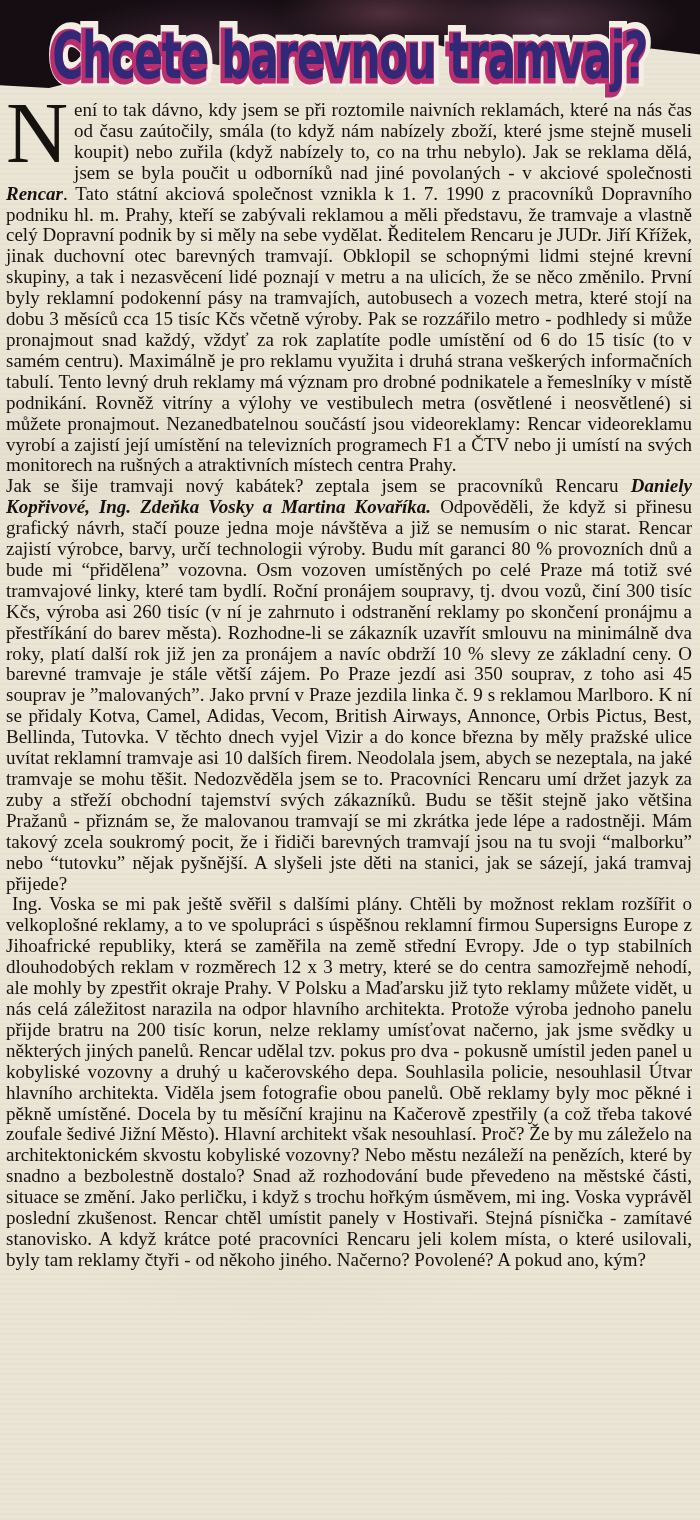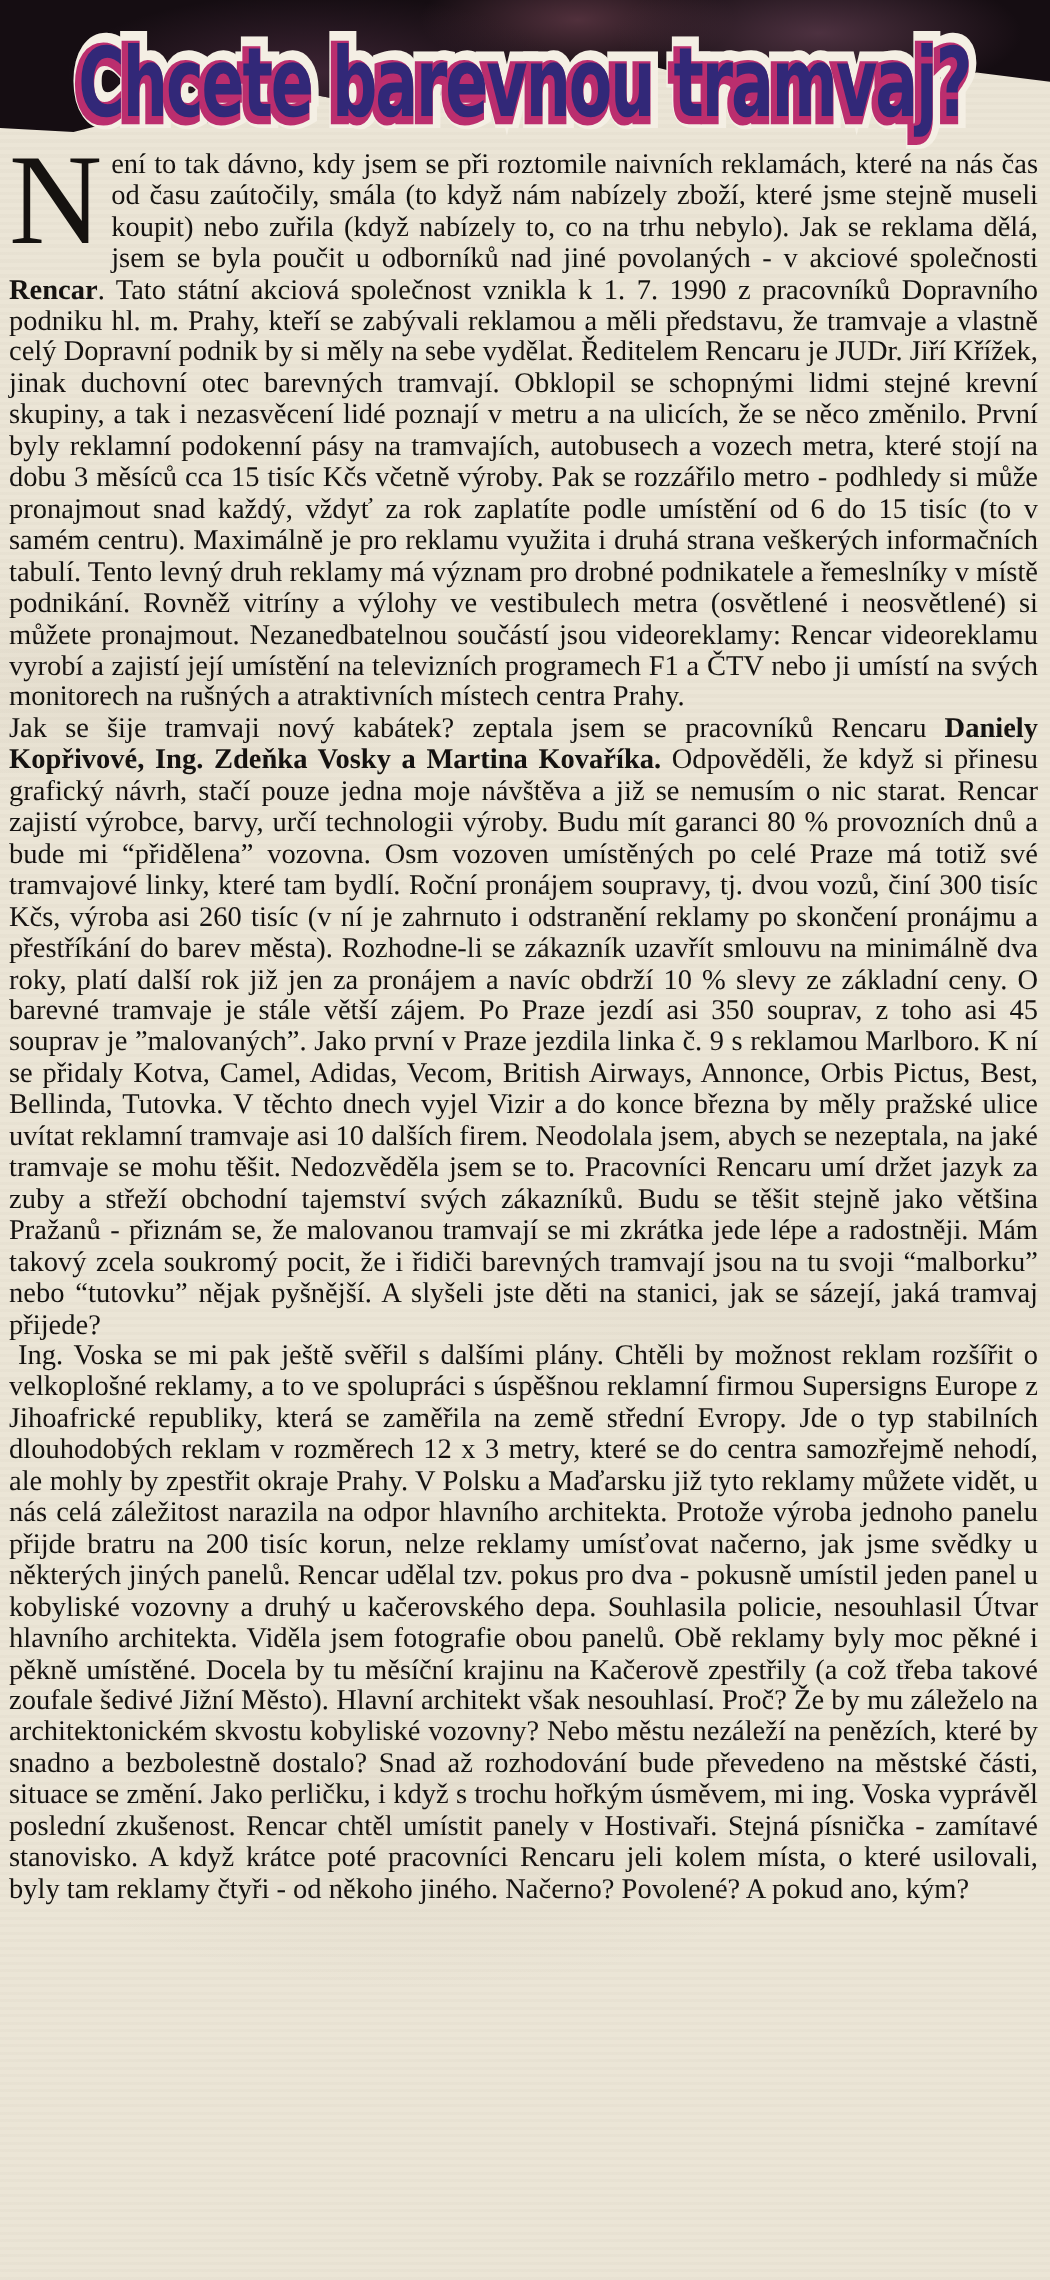--- a/index.html
+++ b/index.html
@@ -52,21 +52,21 @@
   
   .article{
     position:absolute;top:96px;left:0;width:700px;z-index:1;
     padding:4px 8px 0 6px;box-sizing:border-box;
     font-size:19px;line-height:20.9px;text-align:justify;
     color:var(--ink,#151210);
   }
   .article p{margin:0;}
   .article p.indented{text-indent:6px;}
   .seg-bold{font-weight:normal;}
-  .seg-bold-italic{font-weight:bold;}
+  .seg-bold-italic{font-weight:bold;font-style:italic;}
   .dropcap{
     float:left;font-size:86px;line-height:62px;
     padding:2px 6px 0 0;font-weight:normal;
     font-family:"Liberation Serif",serif;color:var(--ink,#151210);
   }
 </style>
 </head>
 <body style="--paper: #ebe5d6; --ink: #151210; --title_fill: #322878; --title_stroke: #bb2e6e; --title_halo: #f4efe4; --header_bg: #150d12;">
 
 <div class="paper-texture"></div>

